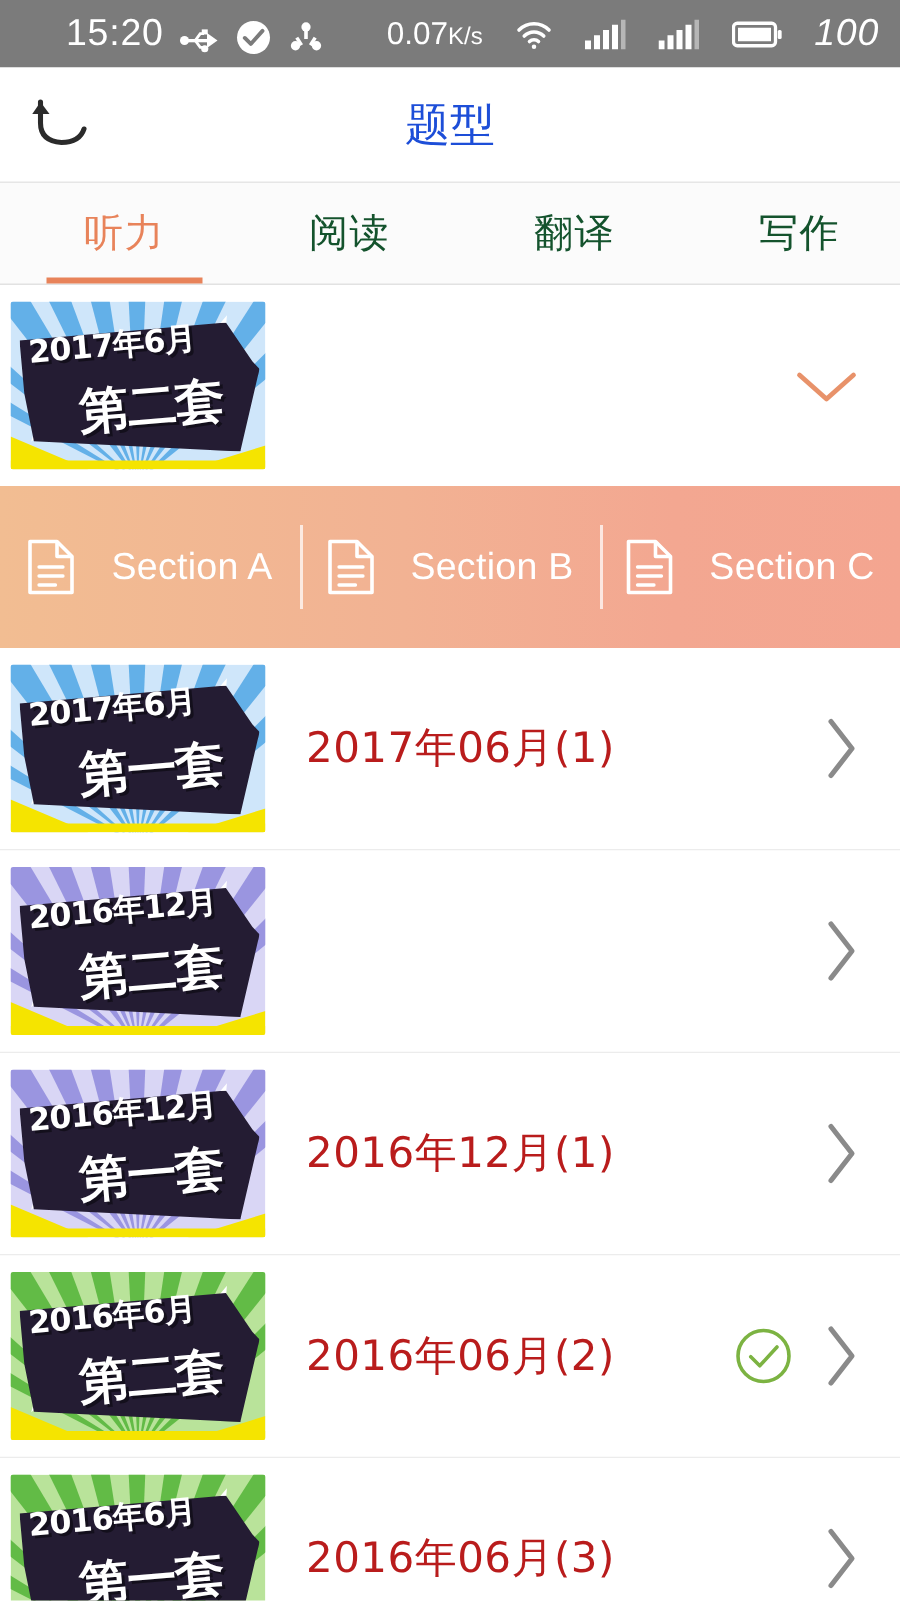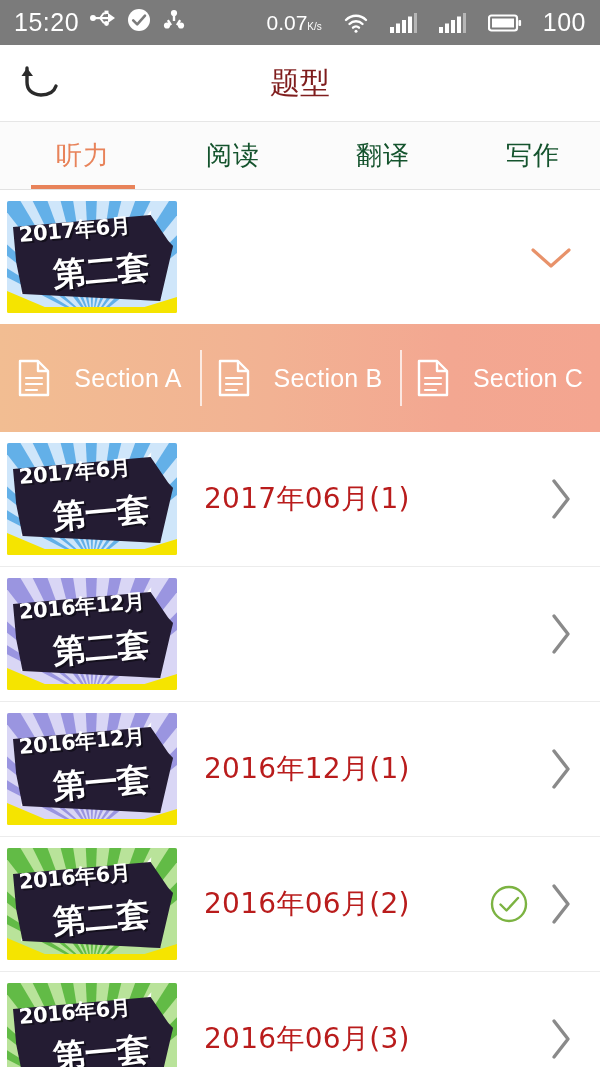--- a/index.html
+++ b/index.html
@@ -11,45 +11,45 @@
   }
 
   
   .status-bar {
     height: 45px; width: 100%;
     background: #7b7b7b;
     display: flex; align-items: center;
     padding: 0 14px;
     color: #ffffff;
   }
-  .sb-left { display: flex; align-items: flex-start; gap: 11px; }
+  .sb-left { display: flex; align-items: flex-end; gap: 11px; margin-left: 30px; }
   .sb-clock { font-size: 25px; letter-spacing: .5px; }
   .sb-right { margin-left: auto; display: flex; align-items: center; gap: 21px; }
   .sb-speed { font-size: 21px; display:flex; align-items:baseline; }
-  .sb-speed sup { font-size: 10px; }
-  .sb-batt-num { font-size: 25px; letter-spacing: .5px; }
+  .sb-speed sup { font-size: 16px; }
+  .sb-batt-num { font-size: 25px; letter-spacing: .5px; font-style: italic; }
   .ic { display:inline-block; line-height:0; }
 
   
   .header {
     position: relative;
     height: 77px; width: 100%;
     background: #ffffff;
     display: flex; align-items: center;
     border-bottom: 1px solid #e6e6e6;
   }
   .back-btn {
     position: absolute; left: 14px; top: 50%;
     transform: translateY(-50%);
     width: 56px; height: 56px;
     display: flex; align-items: center; justify-content: center;
   }
   .header-title {
     width: 100%; text-align: center;
-    font-size: 30px; color: #7f1d1d;
+    font-size: 30px; color: #1d4ed8;
     font-family: "DejaVu Sans", sans-serif;
   }
 
   
   .tabs {
     display: flex; height: 68px; width: 100%;
     background: #fbfbfb;
     border-bottom: 1px solid #e2e2e2;
   }
   .tab {

